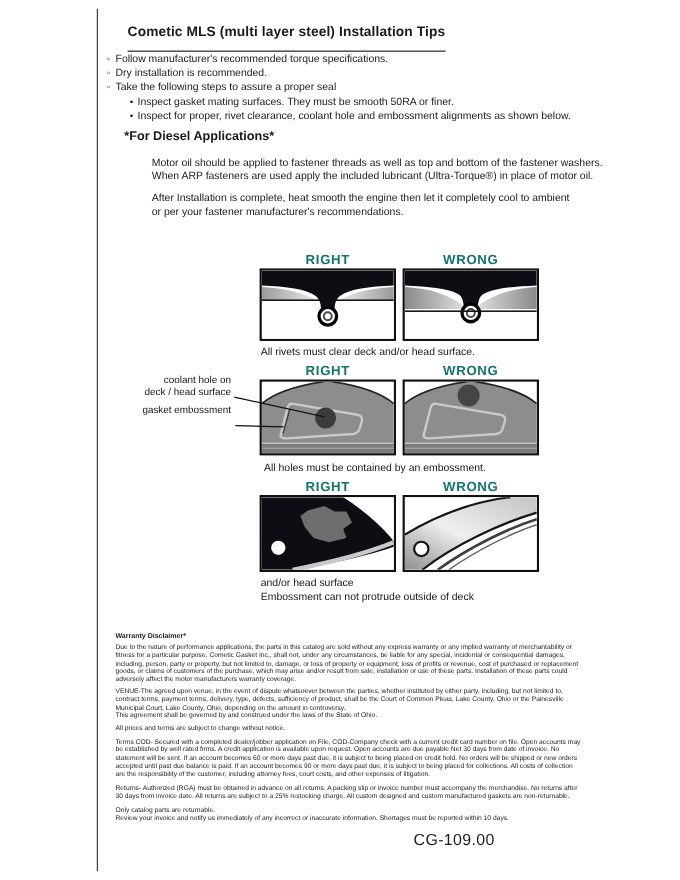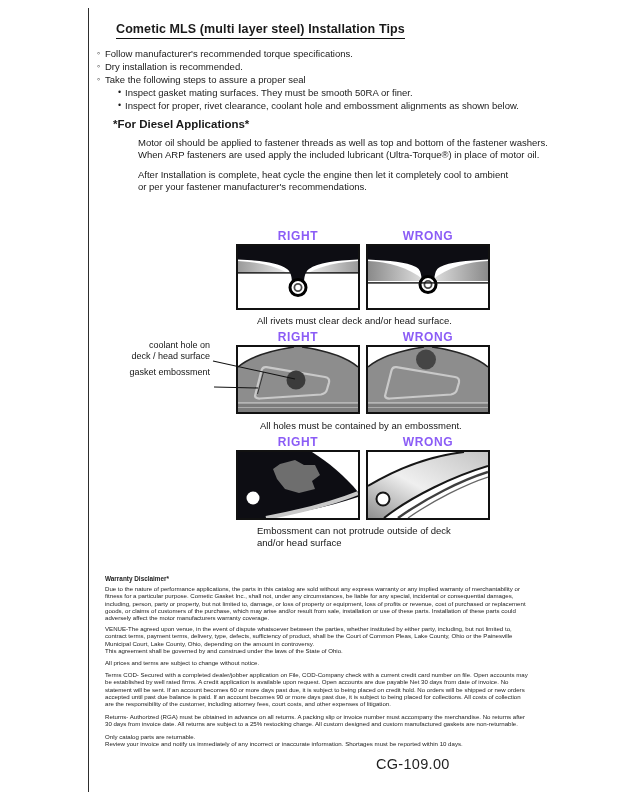--- a/index.html
+++ b/index.html
@@ -6,36 +6,36 @@
   html,body { width:618px; height:800px; }
   body {
     position:relative; background:#ffffff; overflow:hidden;
     font-family:"Liberation Sans","DejaVu Sans",sans-serif; color:#1a1a1a;
   }
   .vrule { position:absolute; left:88px; top:8px; width:1px; height:784px; background:#2e2e2e; }
 
   .title {
     position:absolute; left:116px; top:22px;
     font-size:12.5px; font-weight:bold; letter-spacing:.1px;
-    border-bottom:1.5px solid #111; padding-bottom:2px;
+    border-bottom:1.5px solid #111; padding-bottom:10px;
   }
   .bullets { position:absolute; left:97px; top:47px; font-size:9.5px; line-height:13.1px; white-space:nowrap; }
   .b-row { display:flex; }
   .b-marker { width:8px; font-size:9px; }
   .sub { margin-left:21px; }
   .sub .b-marker { width:7px; }
 
   .diesel { position:absolute; left:113px; top:118px; font-size:9.5px; line-height:12.6px; white-space:nowrap; }
-  .diesel h2 { font-size:11.5px; font-weight:bold; margin-bottom:6px; }
+  .diesel h2 { font-size:11.5px; font-weight:bold; margin-bottom:12px; }
   .diesel .para { margin-bottom:7px;margin-left:25px; }
 
   .dgwrap { position:absolute; width:124px; }
-  .dghead { text-align:center; font-size:12px; font-weight:bold; letter-spacing:.6px; line-height:14px; margin-bottom:1px; color:#8b5cf6; }
+  .dghead { text-align:center; font-size:12px; font-weight:bold; letter-spacing:.6px; line-height:14px; margin-bottom:1px; color:#0f766e; }
   .dgbox { border:2px solid #111; background:#fff; font-size:0; }
-  .caption { position:absolute; font-size:9.5px; line-height:11.5px; color:#161616;margin-left:20px; }
+  .caption { position:absolute; font-size:9.5px; line-height:11.5px; color:#161616; }
   .annot { position:absolute; font-size:9px; line-height:11px; text-align:right; color:#161616; }
   .overlay { position:absolute; left:0; top:0; pointer-events:none; }
 
   .legal { position:absolute; left:105px; top:575px; width:470px; font-size:6.1px; line-height:7.2px; color:#222; white-space:nowrap; }
   .legal .lhead { font-weight:bold; font-size:6.4px; }
   .gap3 { margin-top:3px; } .gap4 { margin-top:4px; } .gap5 { margin-top:5px; } .gap6 { margin-top:6px; }
 
   .footer-code { position:absolute; left:376px; top:756px; font-size:14.5px; letter-spacing:.3px; color:#1f1f1f; }
   svg { display:block; }
 </style>
@@ -69,21 +69,21 @@
   </div>
 </div>
 
 <div class="diesel">
   <h2>*For Diesel Applications*</h2>
   <div class="para">
       <div>Motor oil should be applied to fastener threads as well as top and bottom of the fastener washers.</div>
       <div>When ARP fasteners are used apply the included lubricant (Ultra-Torque®) in place of motor oil.</div>
     </div>
   <div class="para">
-      <div>After Installation is complete, heat cycle the engine then let it completely cool to ambient</div>
+      <div>After Installation is complete, heat smooth the engine then let it completely cool to ambient</div>
       <div>or per your fastener manufacturer's recommendations.</div>
     </div>
 </div>
 
 <div class="dgwrap" style="left:236px;top:229px">
   <div class="dghead">RIGHT</div>
   <div class="dgbox">
     <svg width="120" height="62" viewBox="0 0 120 62">
       <defs>
         <linearGradient id="w1l" x1="0" y1="0" x2="1" y2="0">
@@ -201,22 +201,22 @@
       <path d="M0,34 C30,16 62,4 96,0 H120 V14 C86,24 44,44 16,66 H0 Z" fill="url(#w3g)"></path>
       <path d="M0,34 C30,16 62,4 96,0" stroke="#161616" stroke-width="2" fill="none"></path>
       <path d="M16,66 C44,44 86,24 120,14" stroke="#161616" stroke-width="2" fill="none"></path>
       <path d="M30,66 C58,46 94,28 120,20" stroke="#3f3f3f" stroke-width="2.4" fill="none"></path>
       <path d="M40,66 C66,48 98,32 120,25" stroke="#666" stroke-width="1.3" fill="none"></path>
       <circle cx="15" cy="47" r="6.5" fill="#fff" stroke="#161616" stroke-width="2"></circle>
     </svg>
   </div>
 </div>
 <div class="caption" style="left:237px;top:525px">
+    <div>and/or head surface</div>
     <div>Embossment can not protrude outside of deck</div>
-    <div>and/or head surface</div>
   </div>
 
 <svg class="overlay" width="618" height="800" viewBox="0 0 618 800">
   <line x1="213" y1="361" x2="295" y2="379" stroke="#111" stroke-width="1.1"></line>
   <line x1="214" y1="387" x2="258" y2="388" stroke="#111" stroke-width="1.1"></line>
 </svg>
 
 <div class="legal">
   <div class="lhead">Warranty Disclaimer*</div>
   <div class="gap3">

